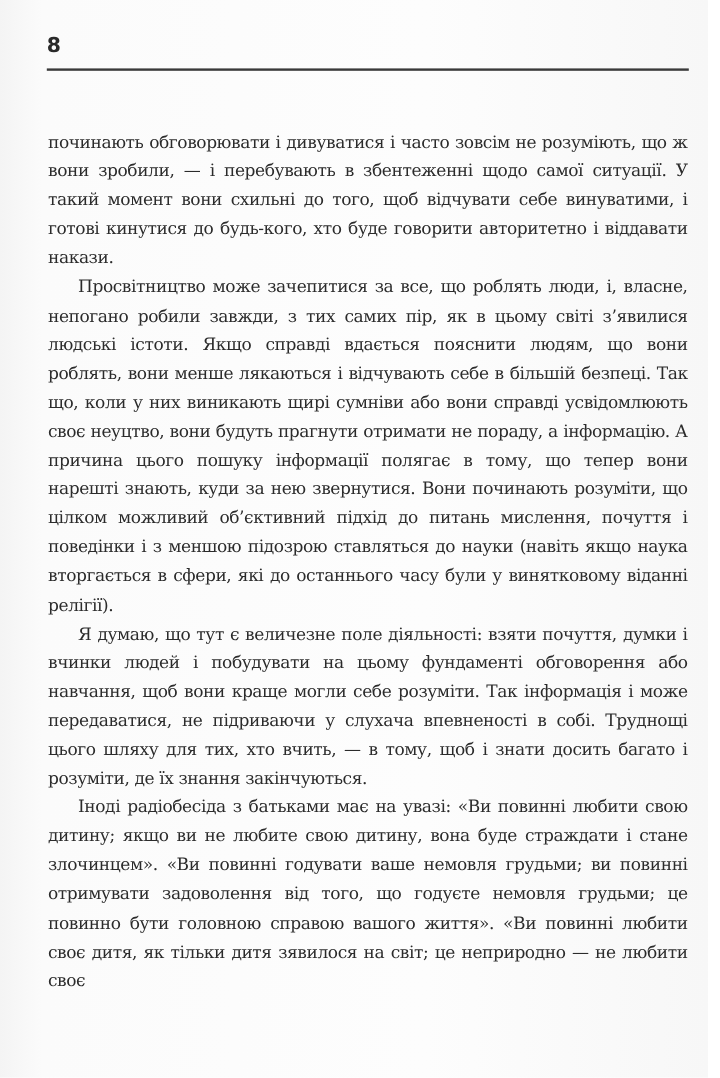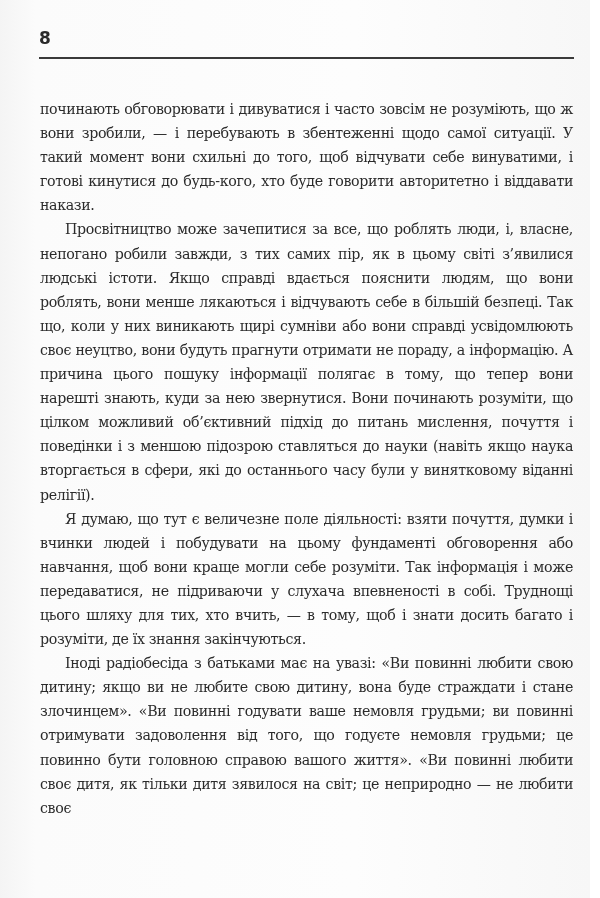--- a/index.html
+++ b/index.html
@@ -33,21 +33,21 @@
     position: absolute;
     left: 39px;
     top: 57px;
     width: 535px;
     height: 2px;
     background: #3a3a3a;
   }
   .body-text {
     position: absolute;
     left: 40px;
-    top: 97px;
+    top: 107px;
     width: 533px;
     font-family: "DejaVu Serif", serif;
     font-size: 14.2px;
     line-height: 24.1px;
     color: #2b2b2b;
     letter-spacing: -0.35px;
   }
   .body-text p {
     margin: 0;
     text-align: justify;

